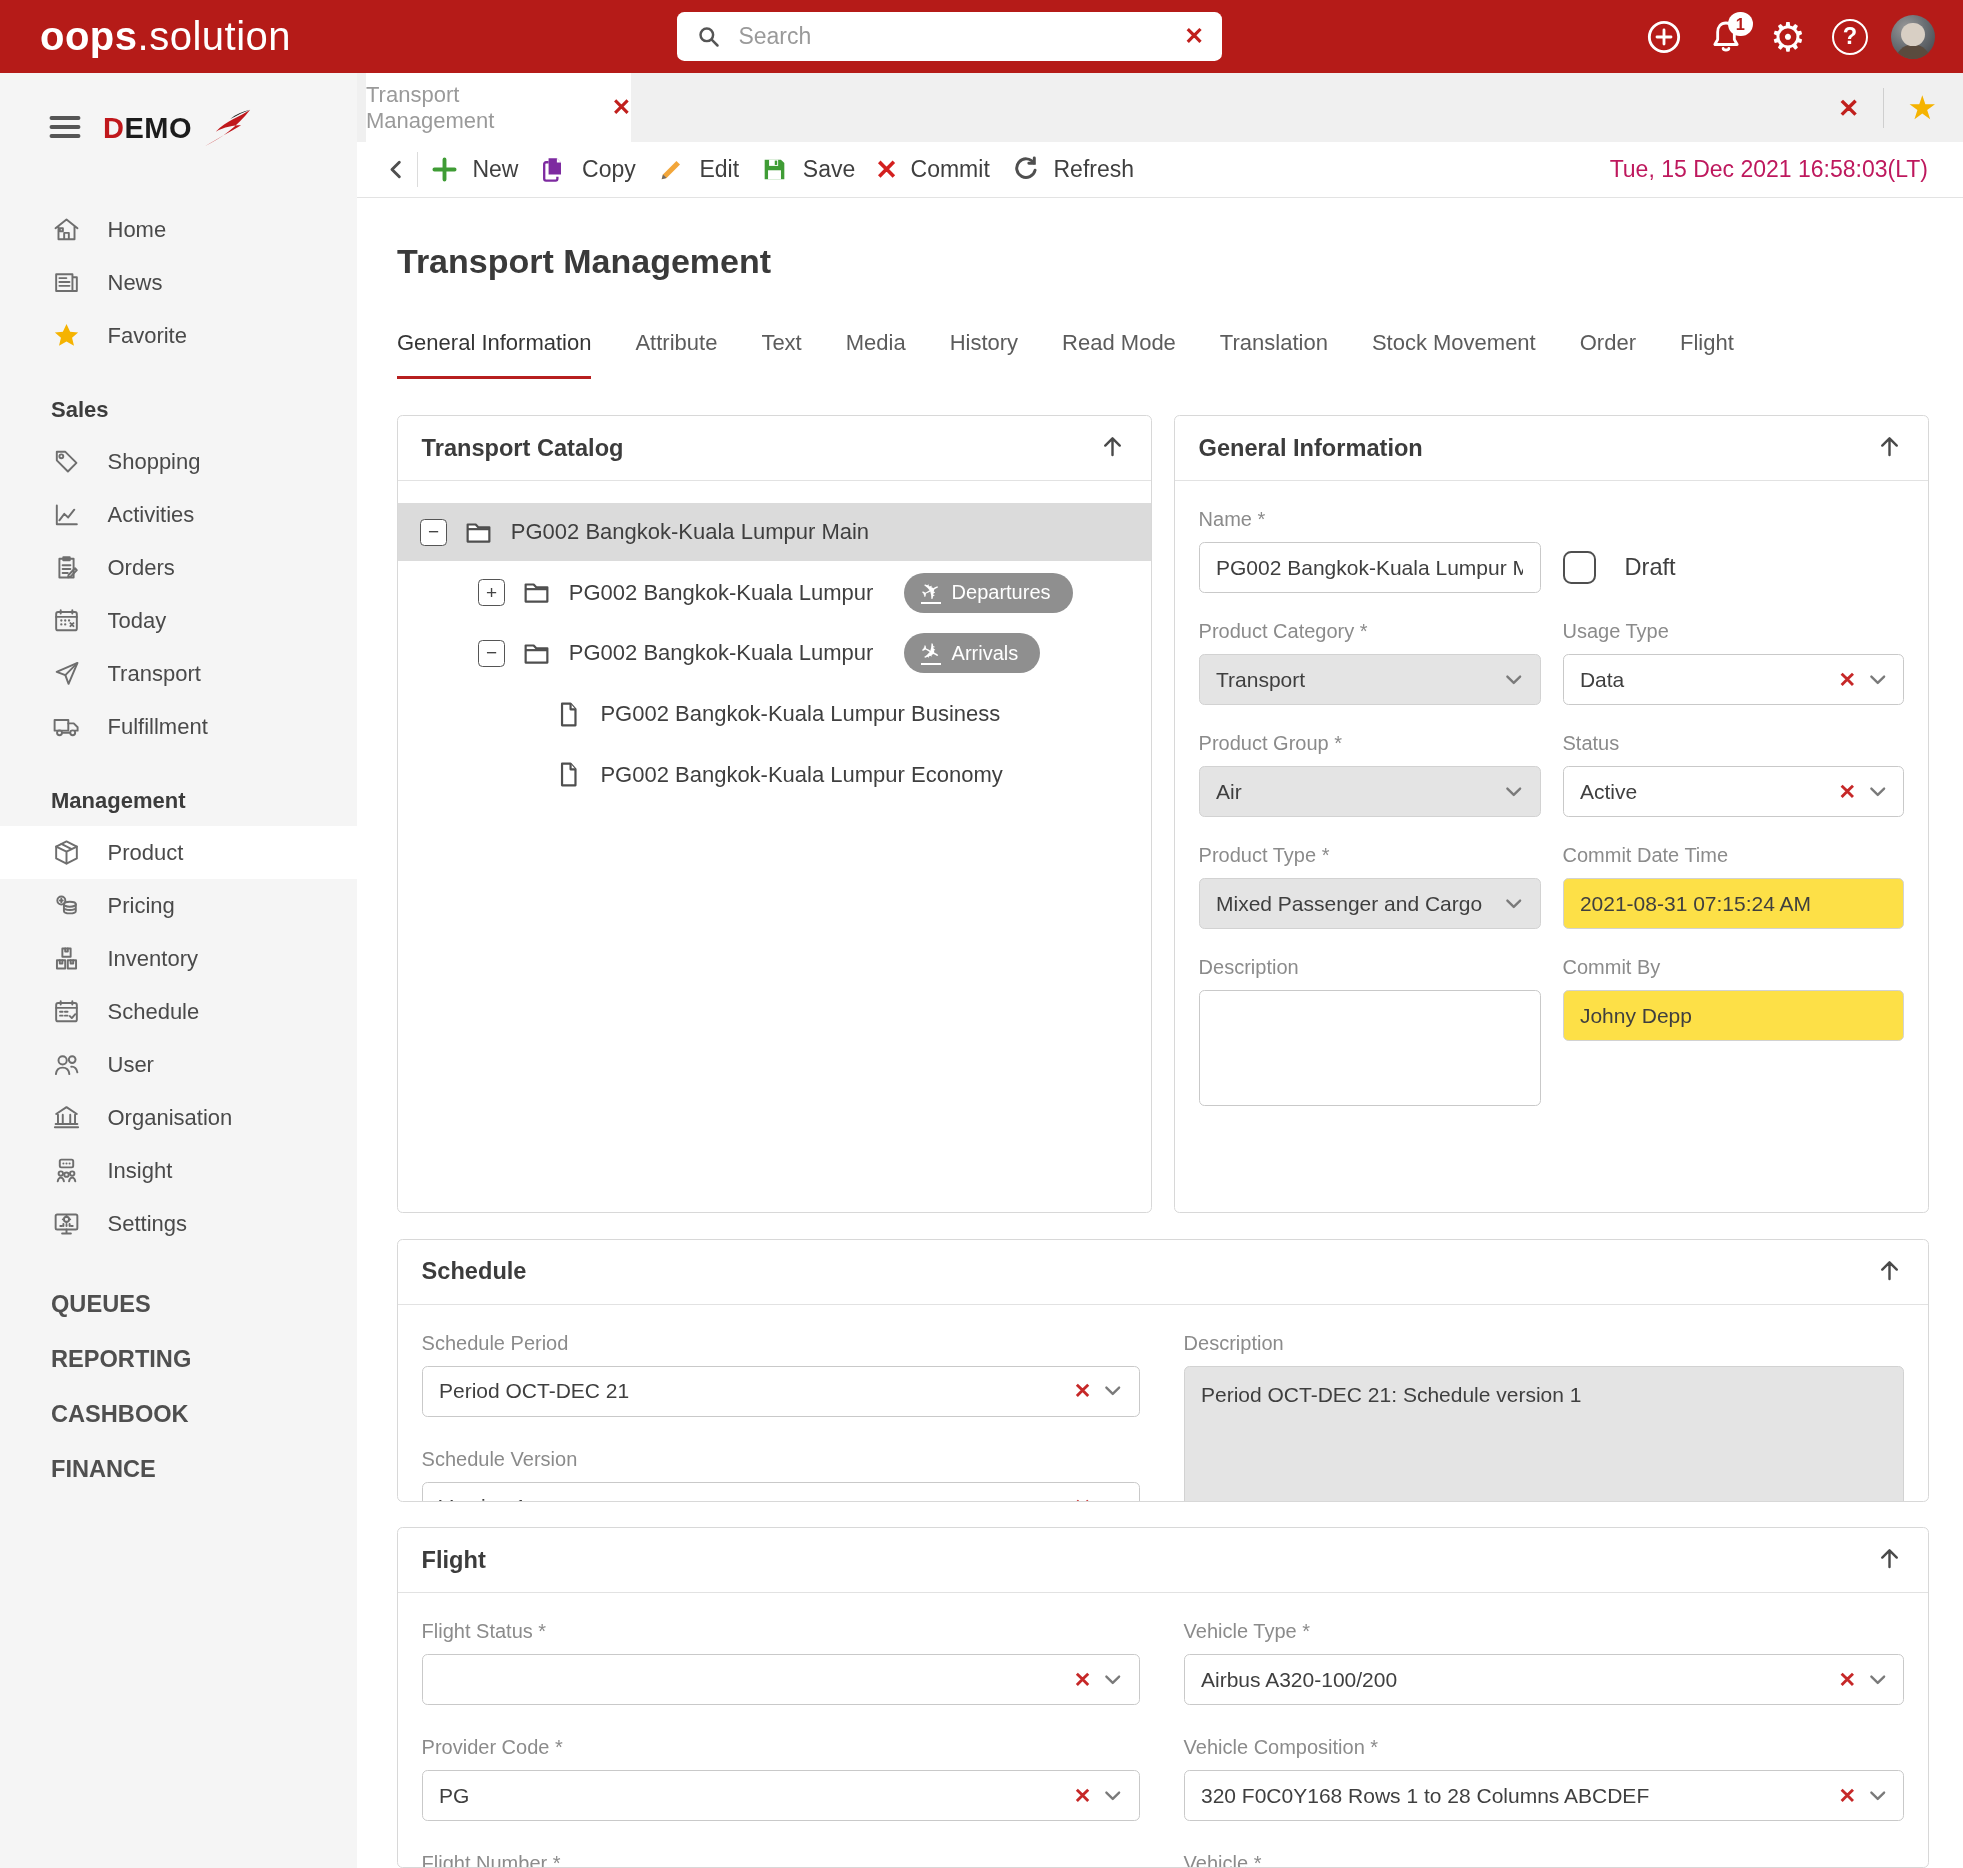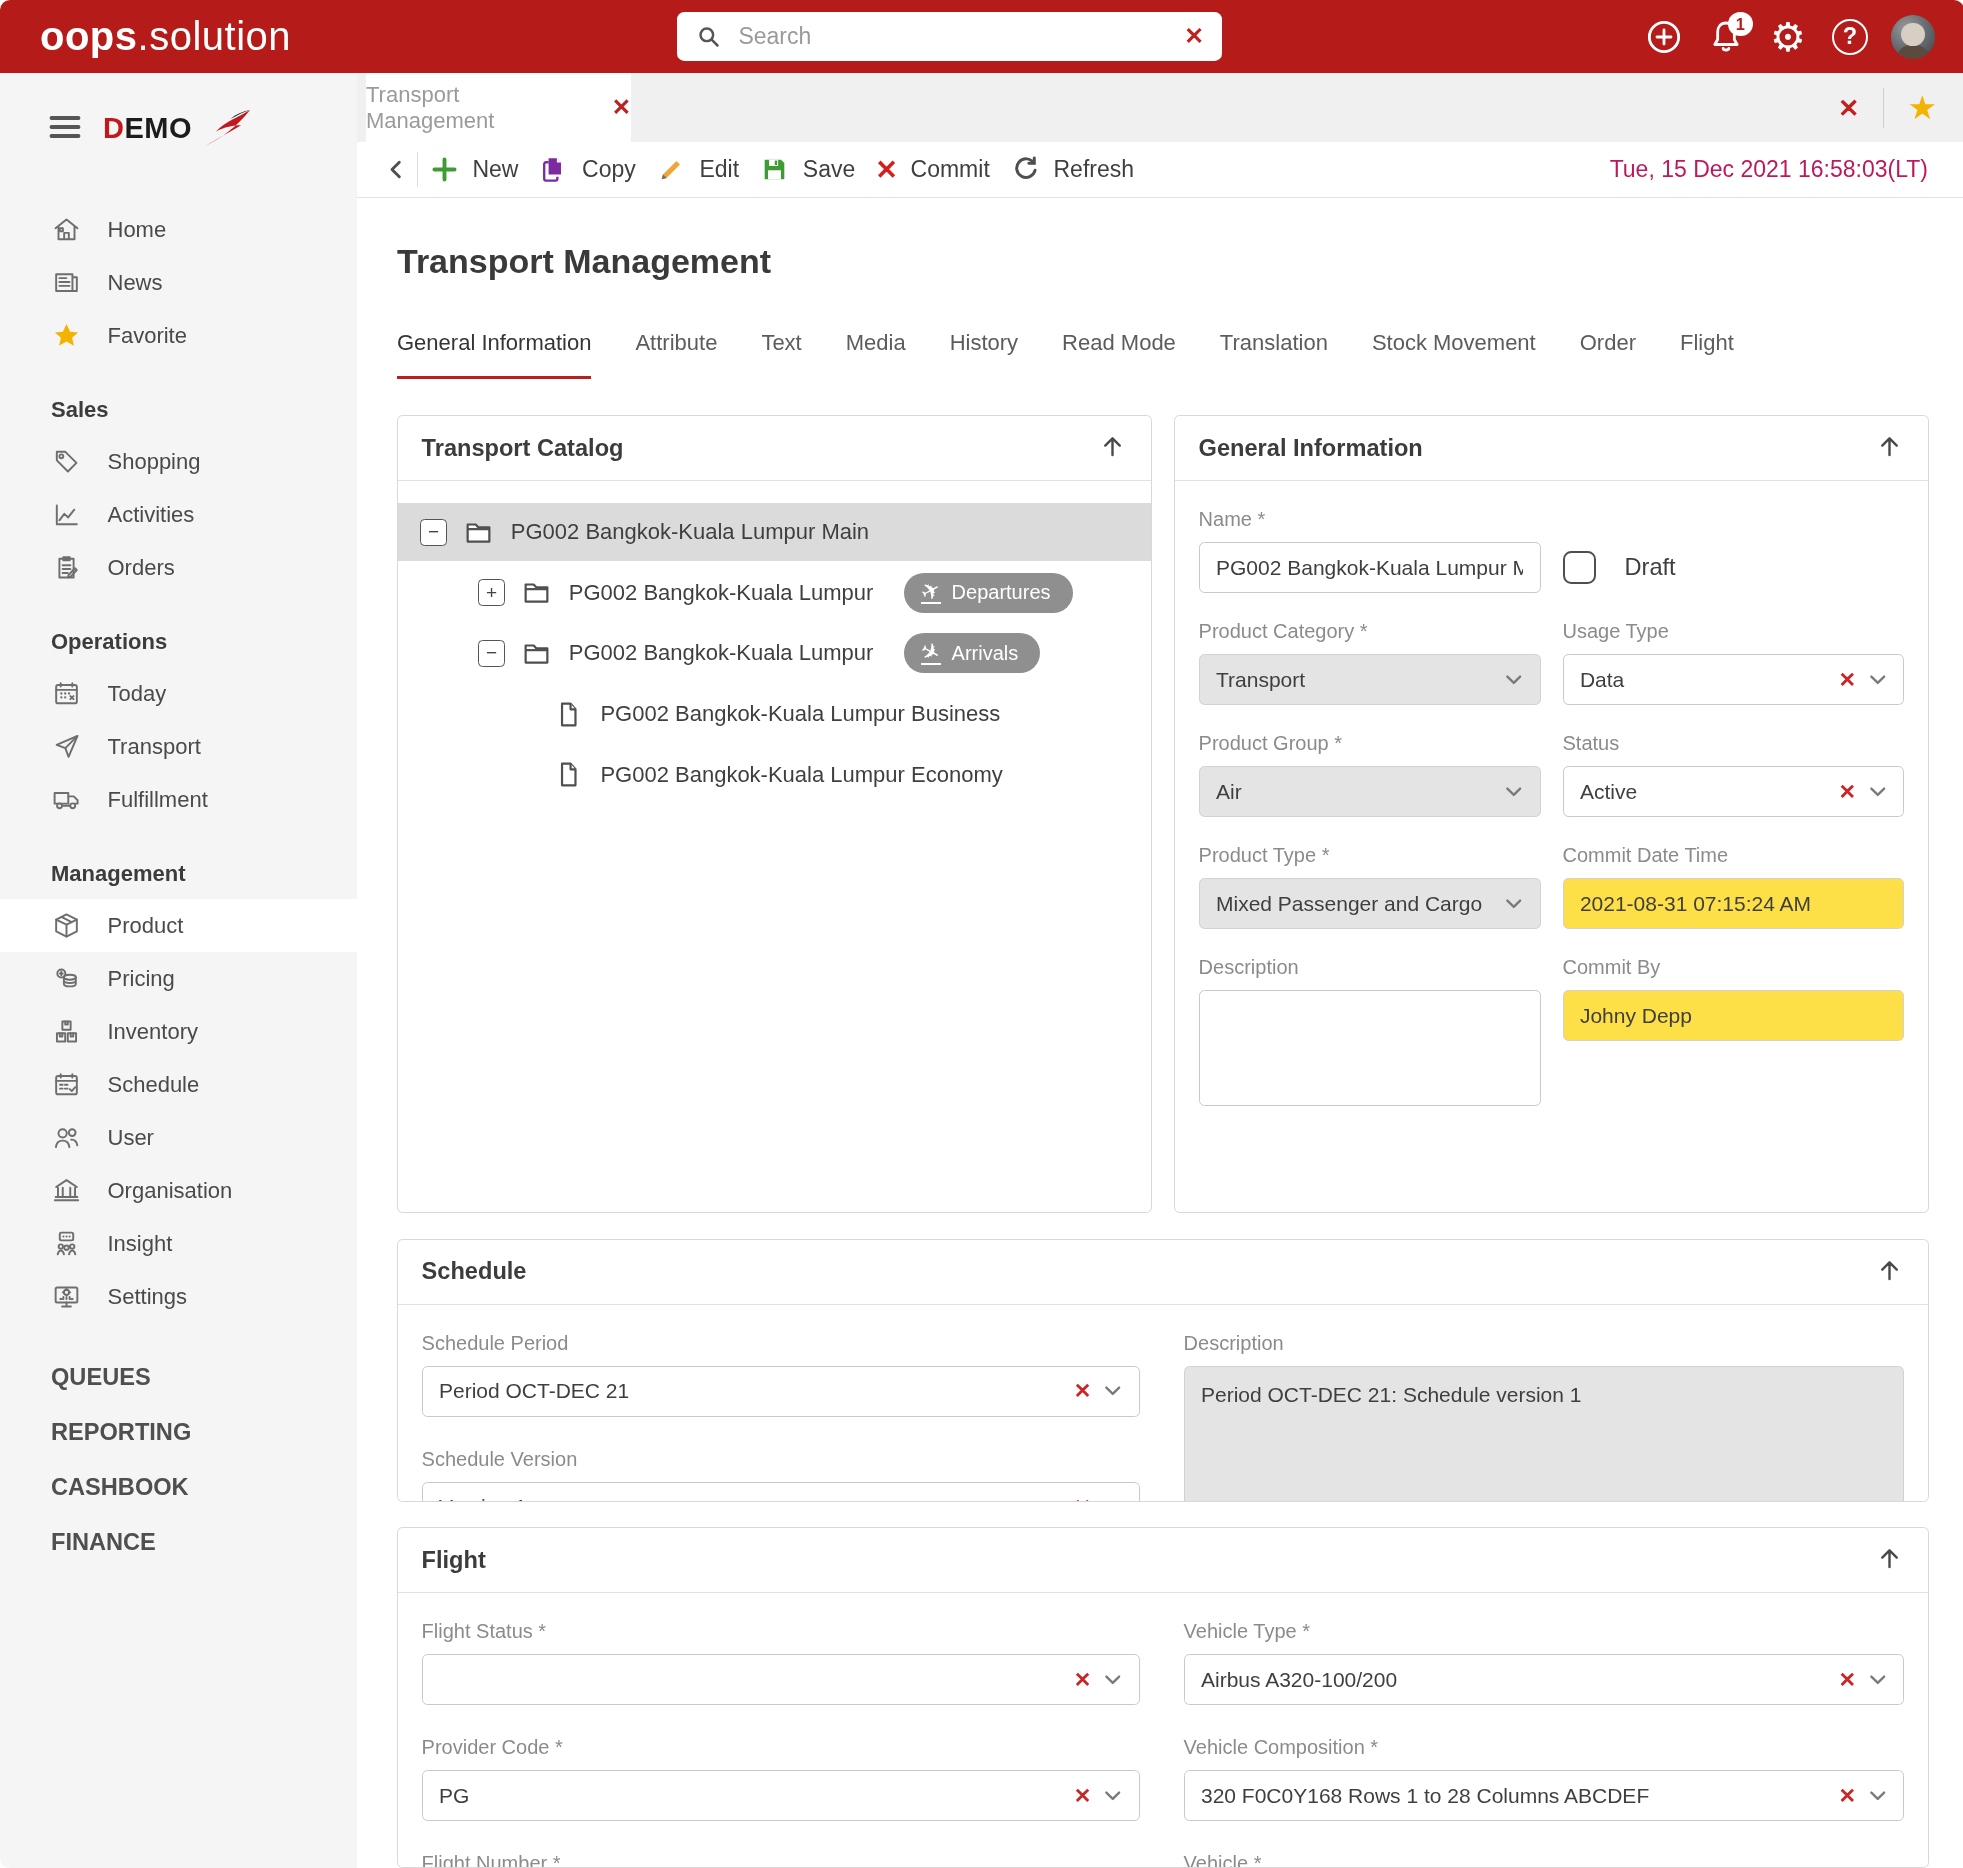--- a/index.html
+++ b/index.html
@@ -1,18 +1,18 @@
 <!DOCTYPE html>
 <html style="font-size:14.5px"><head>
 <meta charset="utf-8">
 <style>
   * { margin:0; padding:0; box-sizing:border-box; }
   html,body { background:#fff; }
   body { font-family:"Liberation Sans", sans-serif; color:#3f3f3f; }
-  .app { width:1964px; height:1868px; display:flex; flex-direction:column; overflow:hidden; background:#fff;border-radius:10px; }
+  .app { width:1964px; height:1868px; display:flex; flex-direction:column; overflow:hidden; background:#fff; }
 
   
   .topbar { height:73px; min-height:73px; background:#b51b18; display:flex; align-items:center; padding:0 29px 0 40px; position:relative; }
   .logo { color:#fff; font-size:40px; letter-spacing:0.5px; cursor:default; }
   .logo b { font-weight:700; }
   .searchbox { position:absolute; left:677px; top:11.8px; width:545px; height:49px; background:#fff; border-radius:7.3px; display:flex; align-items:center; padding:0 18px; gap:16.4px; }
   .searchbox input { border:0; outline:0; flex:1; font-size:23px; color:#444; font-family:"Liberation Sans",sans-serif; }
   .searchbox input::placeholder { color:#9a9a9a; }
   .search-clear { color:#c1201d; font-size:23.6px; font-weight:700; cursor:pointer; }
   .top-icons { margin-left:auto; display:flex; align-items:center; gap:20px; }
@@ -195,21 +195,20 @@
           <span>Activities</span>
         </div>
         <div class="nav-item">
           <svg class="sic" viewBox="0 0 24 24">
               <path d="M6.5 5.2h11v14.6h-11zM9.5 4h5v2.4h-5zM9 10.2h6M9 13.2h6M9 16.2h4"></path>
               <path d="M13.6 17.8l5-5.2 1.4 1.4-5 5.2-1.8.4z"></path>
             </svg>
           <span>Orders</span>
         </div>
 
-        <div class="section-title">Operations</div>
         <div class="nav-item">
           <svg class="sic" viewBox="0 0 24 24">
               <rect x="4" y="5.4" width="16" height="14.2" rx="1.5"></rect>
               <path d="M4 9.2h16M7.5 4v2.6M16.5 4v2.6"></path>
               <circle class="dot" cx="8" cy="12" r=".9"></circle>
               <circle class="dot" cx="11" cy="12" r=".9"></circle>
               <circle class="dot" cx="14" cy="12" r=".9"></circle>
               <circle class="dot" cx="8" cy="15" r=".9"></circle>
               <circle class="dot" cx="11" cy="15" r=".9"></circle>
               <path d="M15 14l2.4 2.4M17.4 14 15 16.4"></path>

